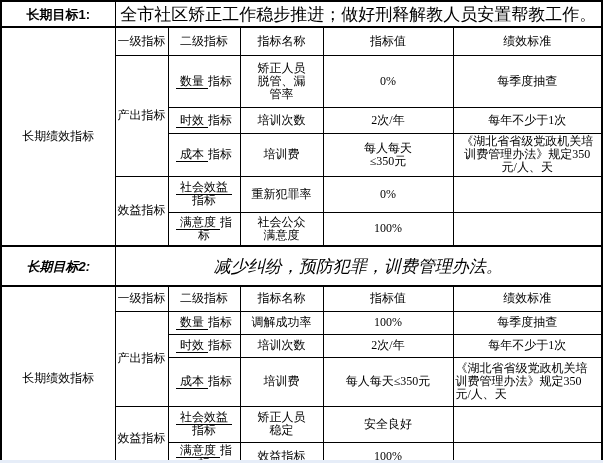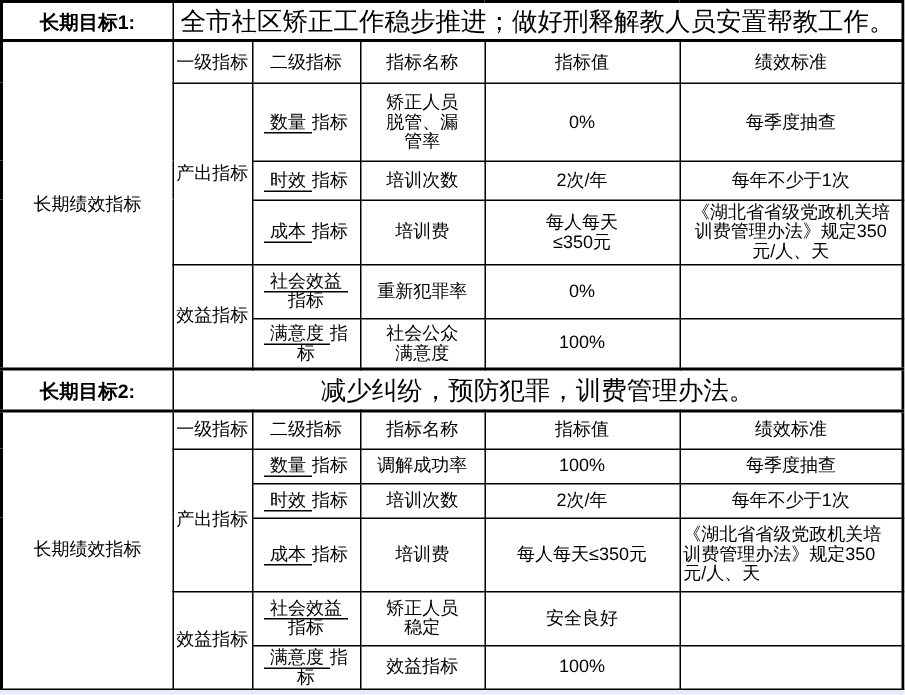--- a/index.html
+++ b/index.html
@@ -17,29 +17,29 @@
   }
   td{
     border:1px solid #000;
     text-align:center;vertical-align:middle;
     font-size:12px;line-height:13px;
     padding:1px 2px;overflow:hidden;
   }
   tr.goal-row > td{border-top-width:2px;border-bottom-width:2px;}
   td.goal-label{font-weight:bold;font-size:13px;}
   td.goal-text{font-size:17px;}
-  .pre{white-space:pre-line;}
+  .pre{white-space:pre-line;font-family:Liberation Serif, serif;}
   .std-left{text-align:left;}
   u.ul{text-decoration:none;border-bottom:1px solid #000;padding:0 4px;text-align:center;}
   
   tr.s1-goal{height:26px;} tr.s1-head{height:28px;}
   tr.s1-r1{height:52px;} tr.s1-r2{height:26px;} tr.s1-r3{height:43px;}
   tr.s1-r4{height:36px;} tr.s1-r5{height:34px;}
   
-  tr.s2-goal{height:28px;} tr.s2-head{height:25px;}
+  tr.s2-goal{height:40px;font-style:italic;} tr.s2-head{height:25px;}
   tr.s2-r1{height:23px;} tr.s2-r2{height:23px;} tr.s2-r3{height:49px;}
   tr.s2-r4{height:36px;} tr.s2-r5{height:27px;}
   tr.partial{height:6px;}
   tr.partial td{padding:0;border-bottom:none;}
 </style>
 </head>
 <body>
 
 <div class="wrap">
 <table>

